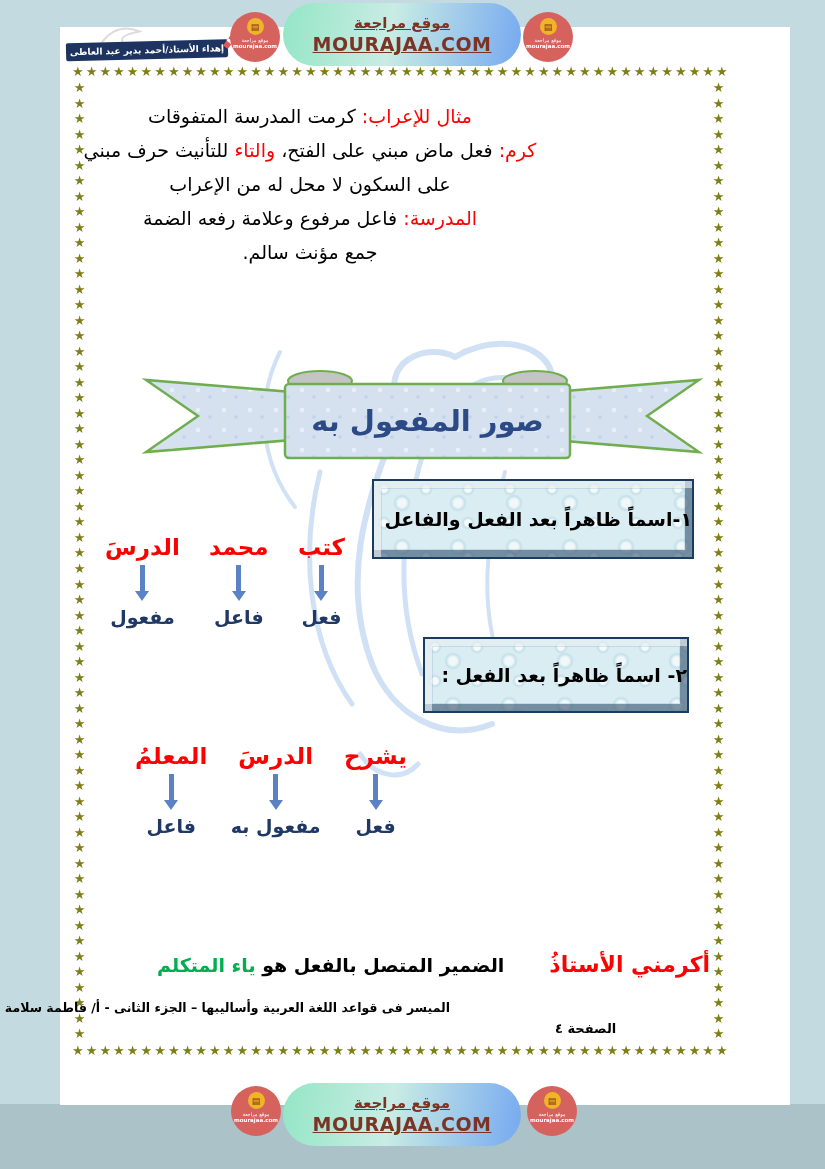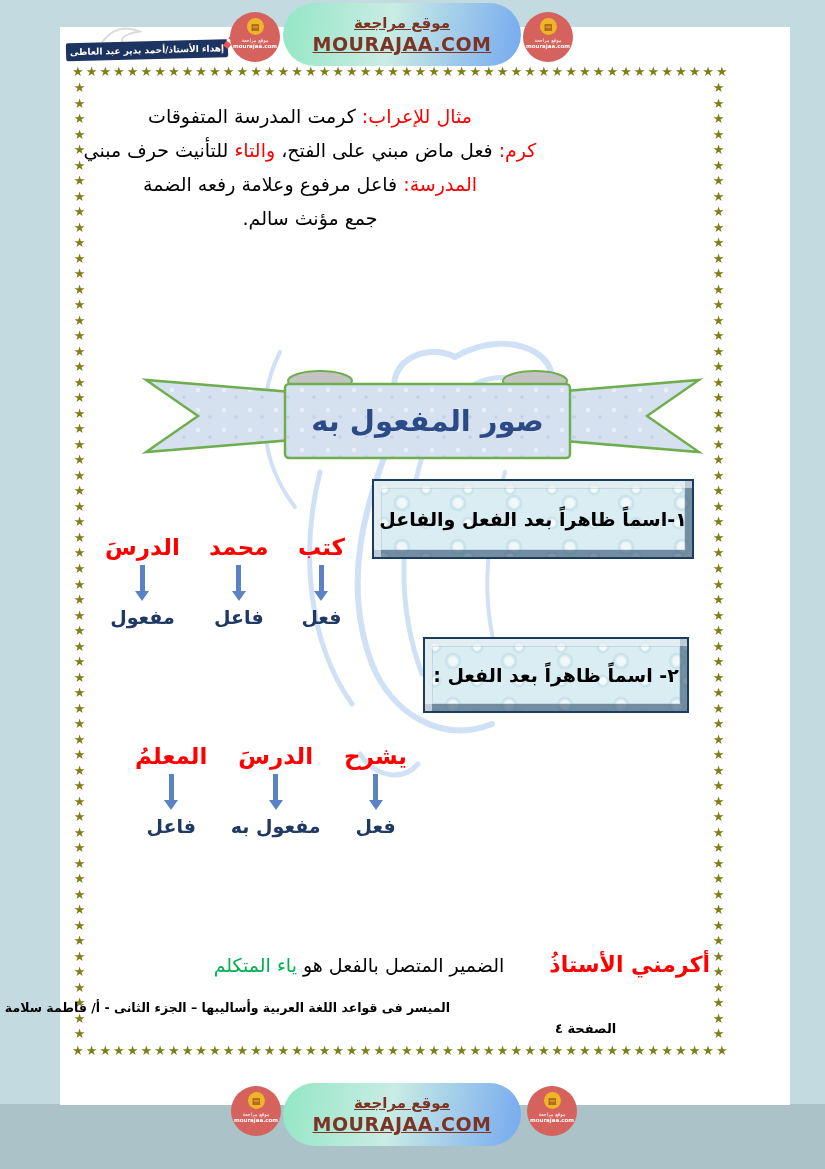--- a/index.html
+++ b/index.html
@@ -40,36 +40,36 @@
   
   .ribbon{position:absolute;left:80px;top:337px;width:565px;height:98px;z-index:2;}
   .ribbon-title{position:absolute;left:145px;top:20px;width:285px;height:74px;display:flex;align-items:center;justify-content:center;font-size:29px;font-weight:bold;color:#2b4a86;direction:rtl;}
 
   
   .num-box{position:absolute;border:2px solid #1a3d5e;background-color:#d9edf3;
     background-image:radial-gradient(circle at 10px 8px,rgba(255,255,255,.75) 3px,rgba(160,200,215,.35) 5px,transparent 7px),
                      radial-gradient(circle at 28px 22px,rgba(255,255,255,.6) 4px,rgba(150,195,210,.3) 7px,transparent 9px);
     background-size:42px 34px,56px 44px;
     box-shadow:inset 7px 7px 0 rgba(255,255,255,.55),inset -7px -7px 0 rgba(22,52,82,.45),inset 0 0 0 8px rgba(120,160,185,.25);
-    display:flex;align-items:center;justify-content:center;direction:rtl;z-index:2;}
+    display:flex;align-items:center;justify-content:flex-start;direction:rtl;z-index:2;}
   .num-box span{font-size:19px;font-weight:bold;color:#000;white-space:nowrap;}
 
   
   .example{position:absolute;display:flex;justify-content:space-between;direction:rtl;z-index:2;}
   .ex-col{display:flex;flex-direction:column;align-items:center;gap:5px;}
   .ex-word{font-size:23px;font-weight:bold;color:#ff0000;white-space:nowrap;}
   .ex-label{font-size:19px;font-weight:bold;color:#1f3864;white-space:nowrap;}
   .arrow{width:14px;height:36px;display:flex;flex-direction:column;align-items:center;}
   .arrow .shaft{width:5px;flex:1;background:#5b82c4;}
   .arrow .head{width:0;height:0;border-left:7px solid transparent;border-right:7px solid transparent;border-top:10px solid #5b82c4;}
 
   
   .sentence{position:absolute;left:55px;top:925px;width:595px;display:flex;direction:rtl;gap:45px;align-items:baseline;z-index:2;}
   .sentence .s-red{font-size:22px;font-weight:bold;color:#ff0000;white-space:nowrap;}
-  .sentence .s-rest{font-size:19px;font-weight:normal;color:#000;white-space:nowrap;}
+  .sentence .s-rest{font-size:19px;font-weight:bold;color:#000;white-space:nowrap;}
 
   
   .page-num{position:absolute;left:495px;top:994px;font-size:13px;font-weight:bold;direction:rtl;white-space:nowrap;z-index:2;}
   .book-title{position:absolute;left:45px;top:973px;width:345px;text-align:left;font-size:12.5px;font-weight:bold;direction:rtl;white-space:nowrap;z-index:2;}
 </style>
 </head>
 <body>
 
 <div class="screen">
 
@@ -316,20 +316,21 @@
         <path d="M160 150 C 140 230, 148 320, 192 382" stroke-width="5"></path>
         <path d="M200 432 C 215 455, 242 460, 258 442" stroke-width="5"></path>
         <path d="M120 30 C 95 80, 100 140, 135 185" stroke-width="4"></path>
         <path d="M345 150 C 325 220, 318 290, 345 355" stroke-width="4"></path>
       </g>
     </svg>
 
     <div class="intro">
       <div><span class="red">مثال للإعراب:</span><span> كرمت المدرسة المتفوقات</span></div>
       <div><span class="red">كرم:</span><span> فعل ماض مبني على الفتح، </span><span class="red">والتاء</span><span> للتأنيث حرف مبني</span></div>
+      <div>على السكون لا محل له من الإعراب</div>
       <div><span class="red">المدرسة:</span><span> فاعل مرفوع وعلامة رفعه الضمة</span></div>
       <div>جمع مؤنث سالم.</div>
     </div>
 
     <div class="ribbon">
       <svg width="565" height="98" viewBox="0 0 565 98">
         <defs>
           <pattern id="tex" width="26" height="20" patternUnits="userSpaceOnUse">
             <rect width="26" height="20" fill="#d6e1f0"></rect>
             <circle cx="6" cy="6" r="2.2" fill="#e9f0f9"></circle>

